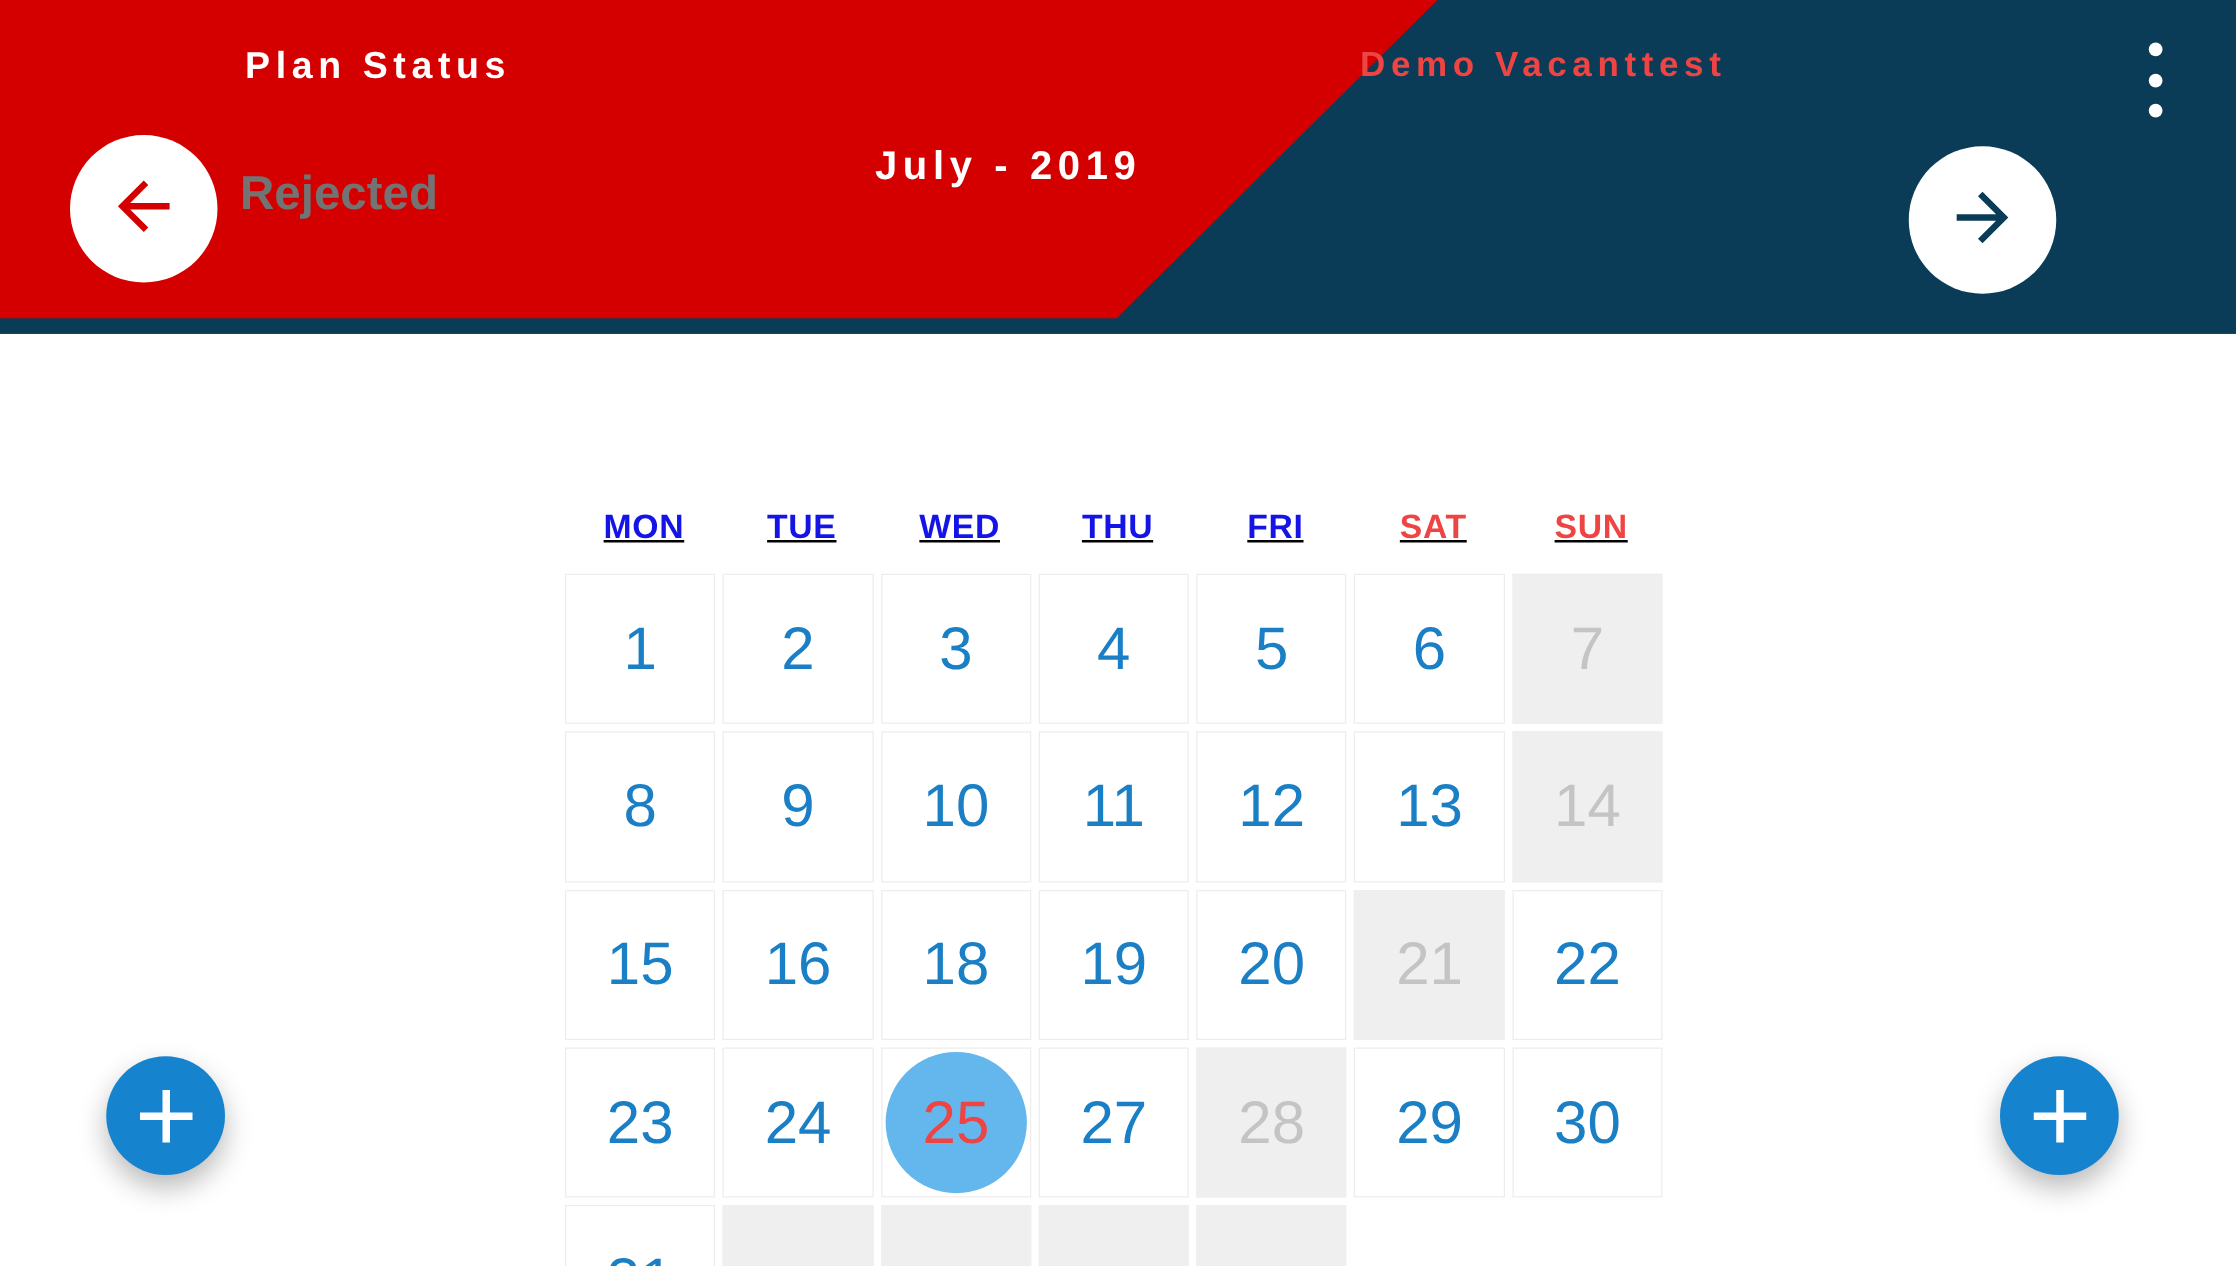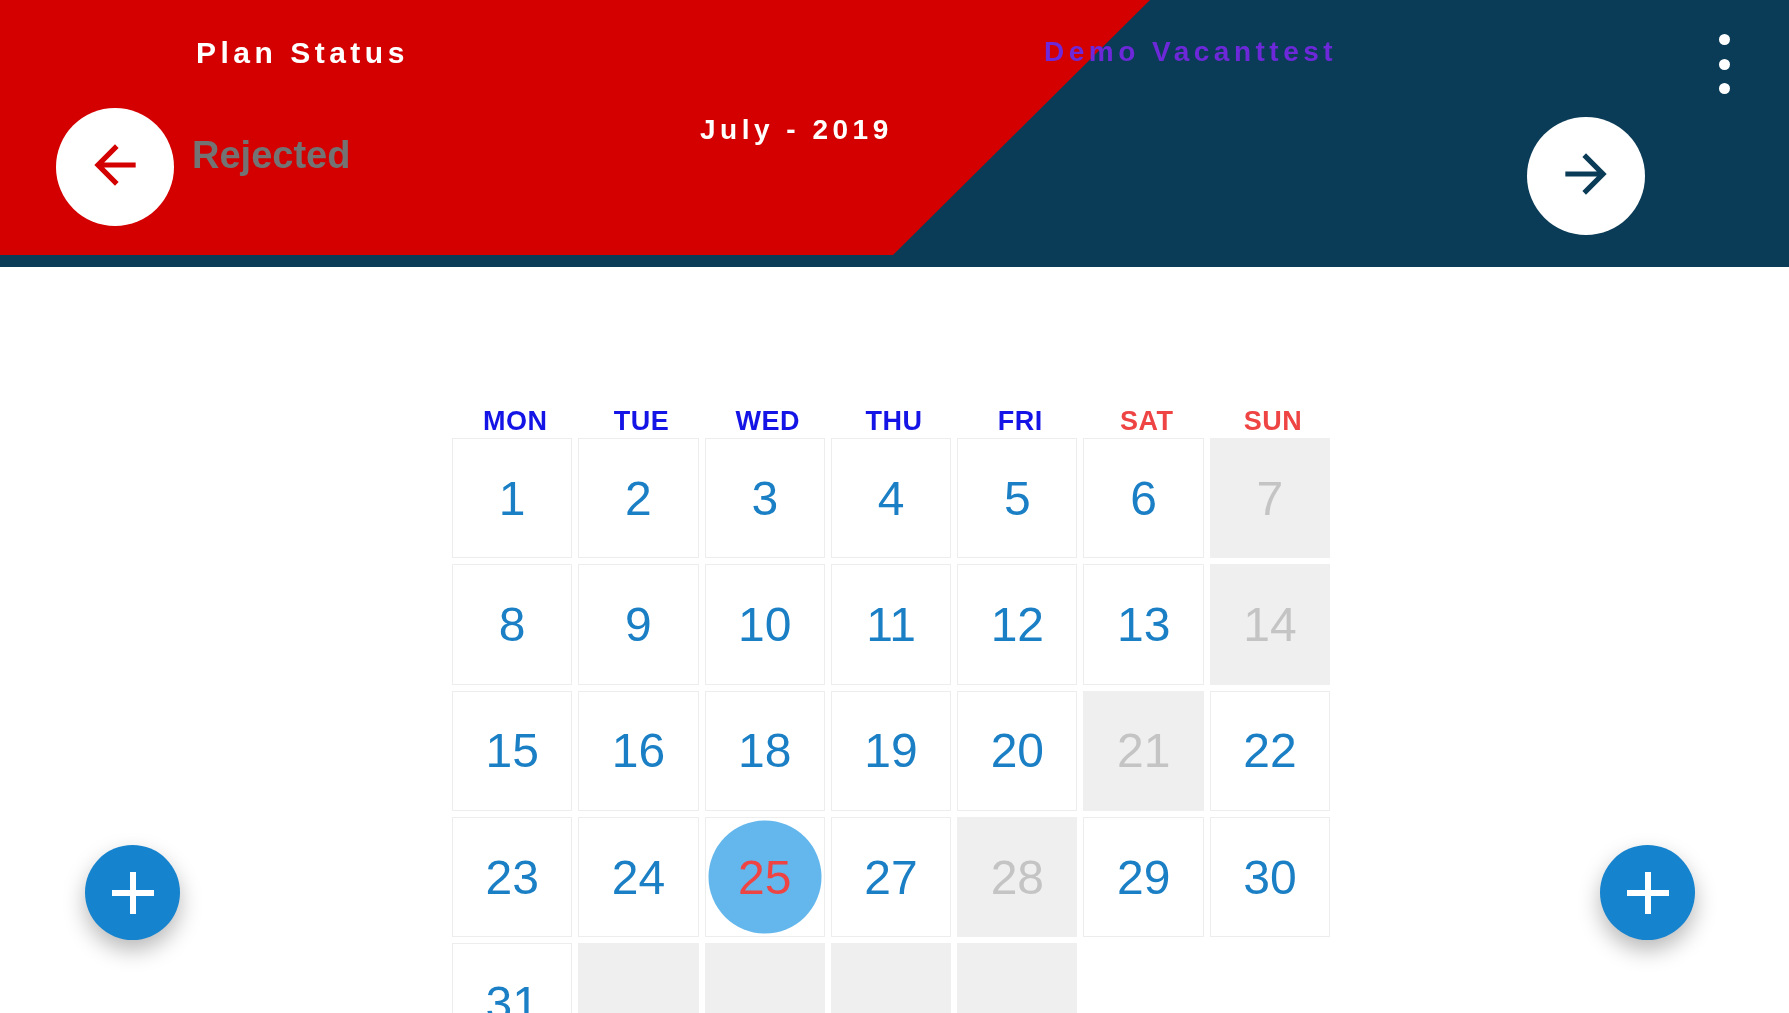--- a/index.html
+++ b/index.html
@@ -65,34 +65,34 @@
     top: 134px;
     font-size: 38px;
     font-weight: bold;
     color: #737373;
     white-space: nowrap;
   }
   .month-label {
     position: absolute;
     left: 700px;
     top: 114px;
-    font-size: 28px;
+    font-size: 32px;
     font-weight: bold;
     letter-spacing: 4.5px;
     color: #ffffff;
     white-space: nowrap;
   }
   .account-label {
     position: absolute;
-    left: 1044px;
+    left: 1088px;
     top: 36px;
     font-size: 28px;
     font-weight: bold;
     letter-spacing: 4.5px;
-    color: #6d28d9;
+    color: #ef4444;
     white-space: nowrap;
   }
 
   .nav-circle {
     position: absolute;
     width: 118px;
     height: 118px;
     border-radius: 50%;
     background: #ffffff;
     display: flex;
@@ -126,21 +126,22 @@
   
   .calendar {
     position: absolute;
     left: 452px;
     top: 406px;
     width: 884px;
   }
   .weekday-row {
     display: grid;
     grid-template-columns: repeat(7, 126.3px);
-    margin-bottom: 1px;
+    margin-bottom: 22px;
+    text-decoration: underline;
   }
   .weekday {
     text-align: center;
     font-size: 27px;
     font-weight: bold;
     letter-spacing: 0.5px;
   }
   .weekday.wk { color: #1414e6; }
   .weekday.we { color: #ef4444; }
 

